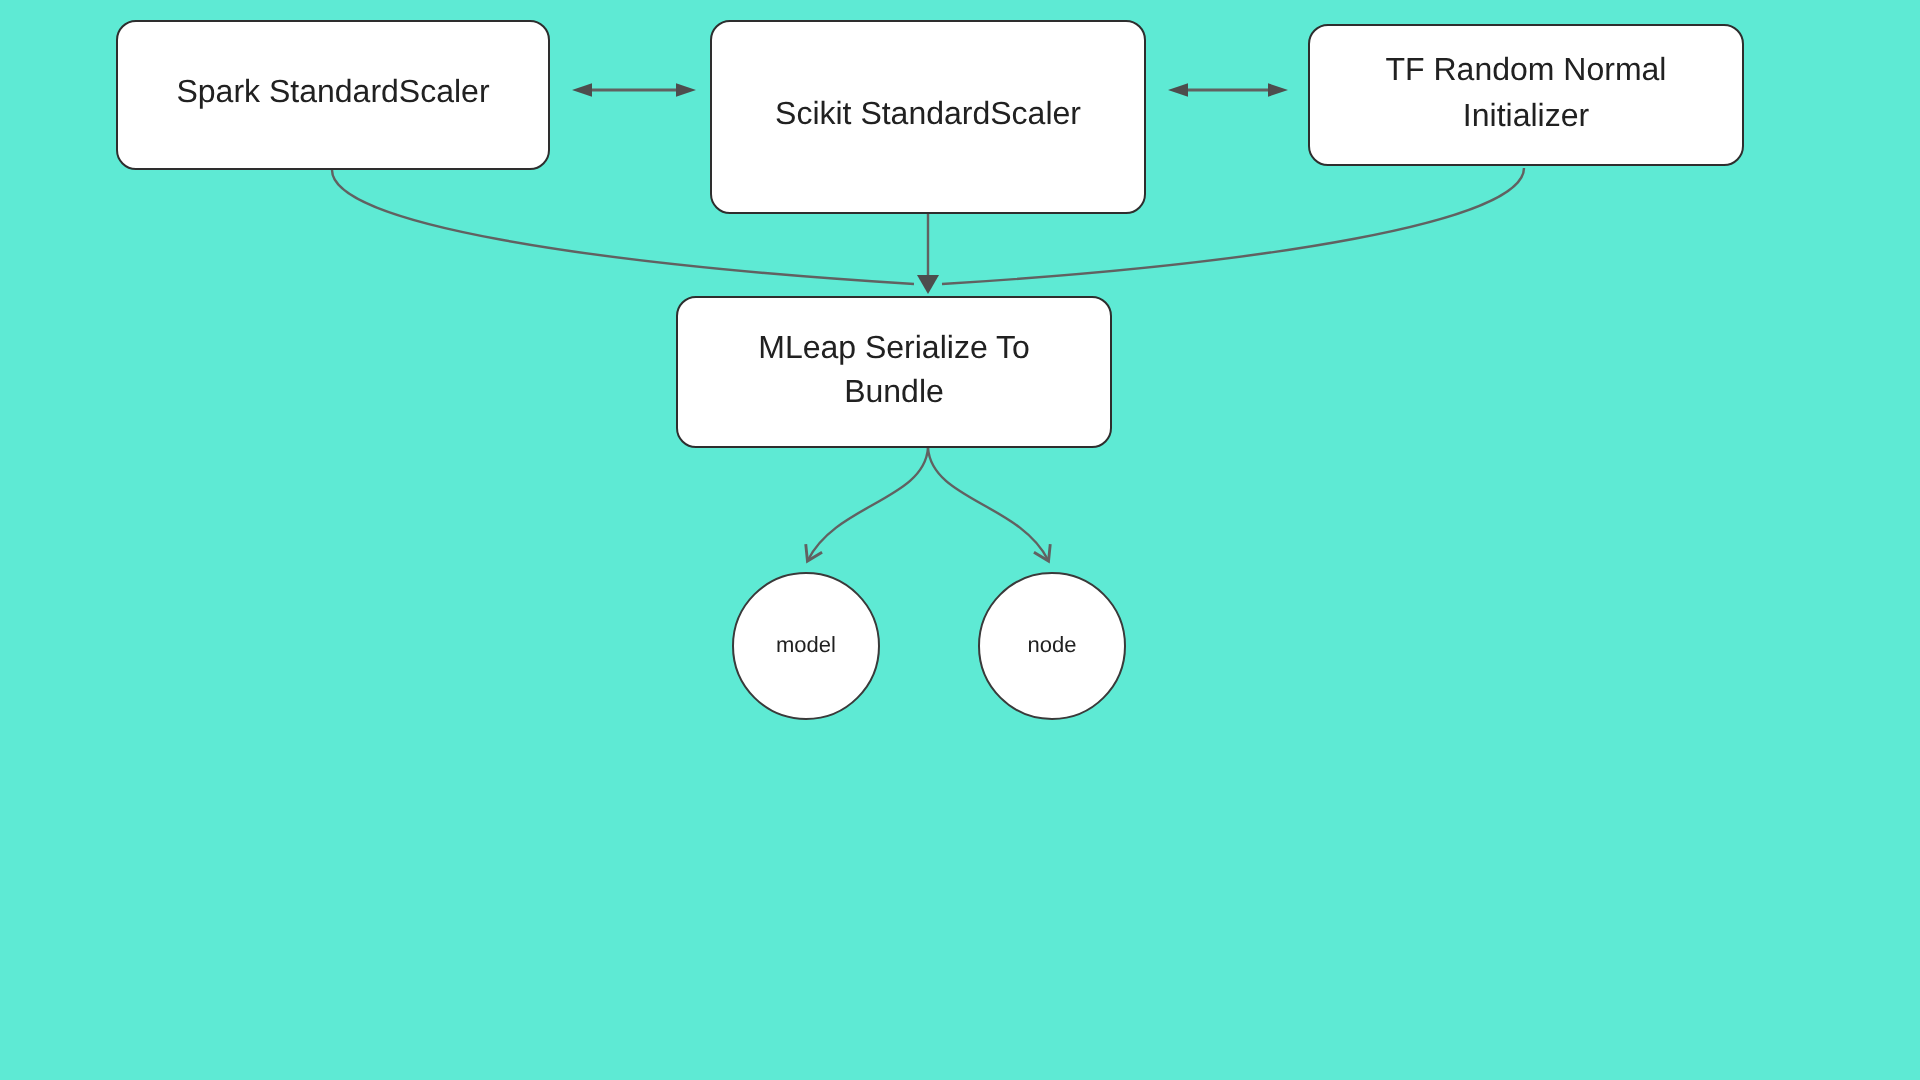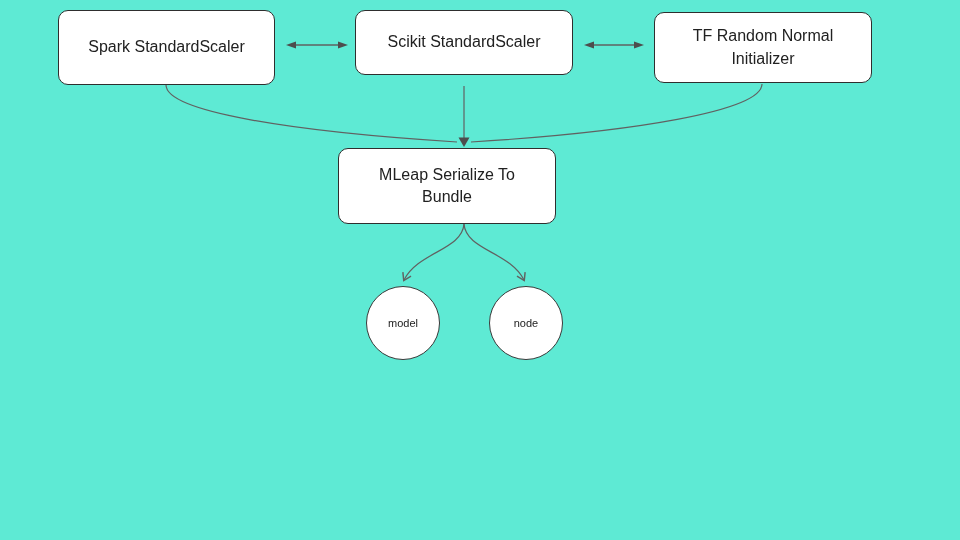--- a/index.html
+++ b/index.html
@@ -82,21 +82,21 @@
 
     <path d="M 464,224 C 462,250 418,252 404,280" fill="none" stroke="#616161" stroke-width="1.2" marker-end="url(#vhead)"></path>
 
     <path d="M 464,224 C 466,250 510,252 524,280" fill="none" stroke="#616161" stroke-width="1.2" marker-end="url(#vhead)"></path>
   </svg>
 
   <div class="node rect node-spark" style="left:58px; top:10px; width:217px; height:75px;">
     <span class="label">Spark StandardScaler</span>
   </div>
 
-  <div class="node rect node-scikit" style="left:355px; top:10px; width:218px; height:65px;text-align:center;">
+  <div class="node rect node-scikit" style="left:355px; top:10px; width:218px; height:97px;text-align:center;">
     <span class="label">Scikit StandardScaler</span>
   </div>
 
   <div class="node rect node-tf" style="left:654px; top:12px; width:218px; height:71px;">
     <span class="label">TF Random Normal Initializer</span>
   </div>
 
   <div class="node rect node-mleap" style="left:338px; top:148px; width:218px; height:76px;">
     <span class="label">MLeap Serialize To Bundle</span>
   </div>

